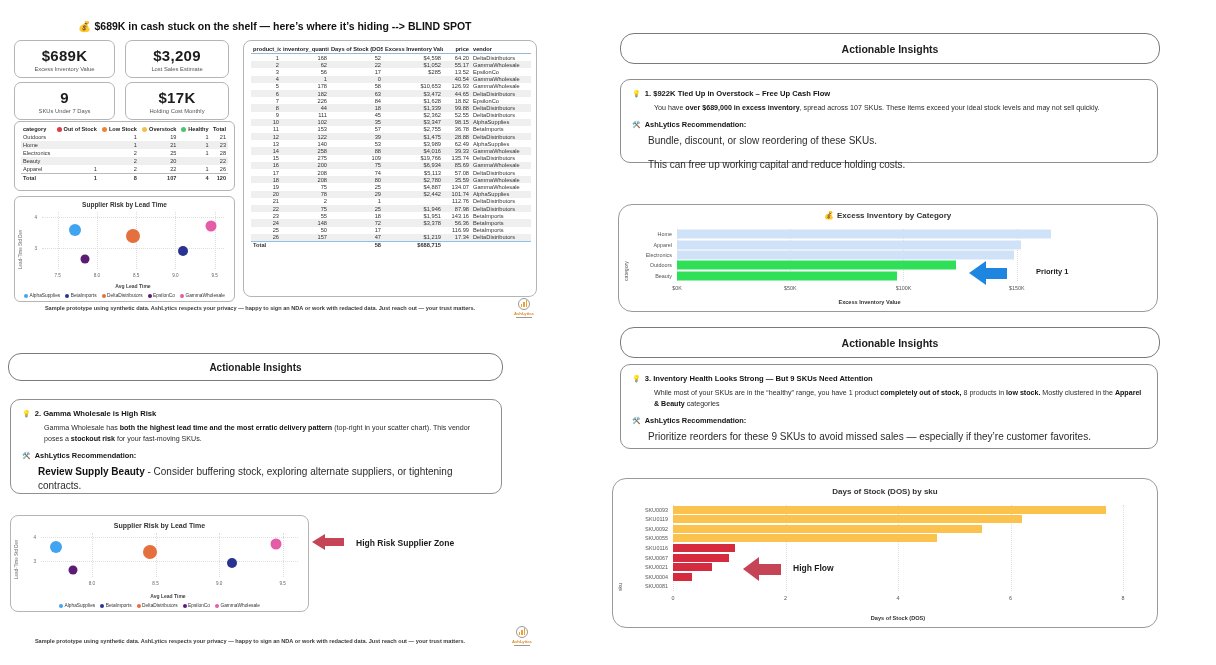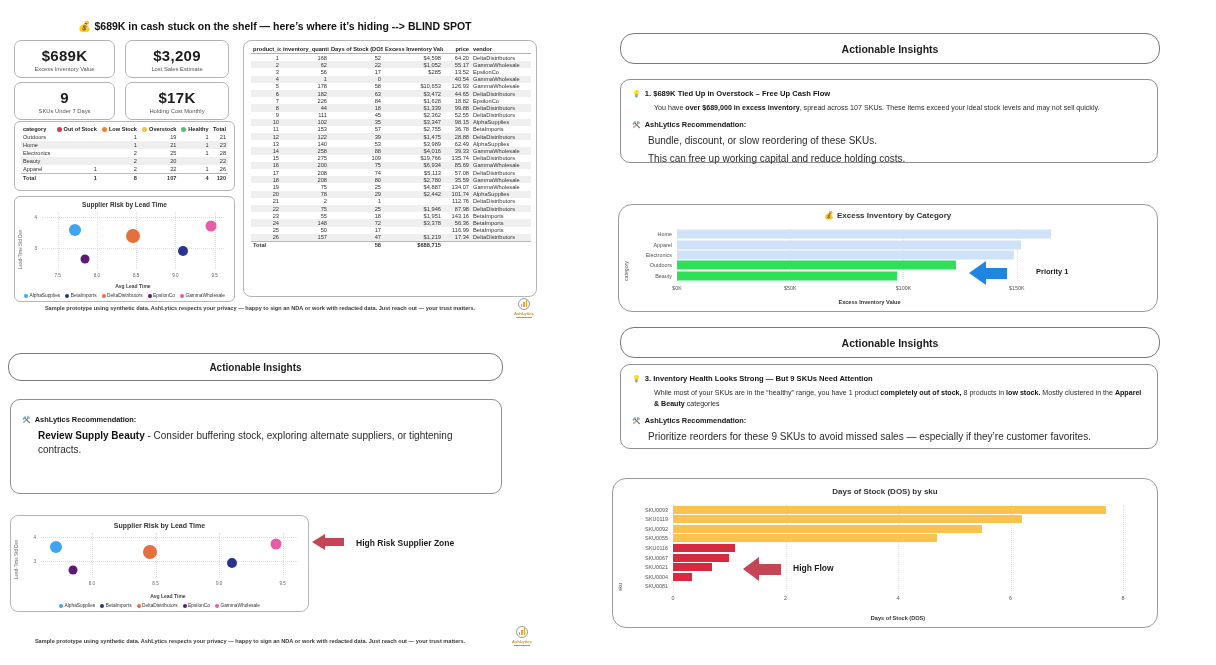--- a/index.html
+++ b/index.html
@@ -79,21 +79,21 @@
 
   .insight-box{border:1px solid #8f8f8f;border-radius:10px;padding:9px 11px;box-sizing:border-box;background:#fff;}
   #insight-2{left:10px;top:399px;width:492px;height:95px;}
   #insight-1{left:620px;top:79px;width:538px;height:84px;}
   #insight-3{left:620px;top:364px;width:538px;height:85px;}
   .ins-head{font-size:7.6px;font-weight:bold;color:#141414;display:flex;gap:4px;align-items:baseline;}
   .ins-icon{font-size:7px;}
   .ins-body{margin:5px 0 0 22px;font-size:7.1px;line-height:1.55;color:#2b2b2b;}
   .ins-rec-head{margin-top:6px;font-size:7.4px;font-weight:bold;display:flex;gap:4px;align-items:baseline;color:#141414;}
   .ins-rec{margin:5px 0 0 16px;font-size:10px;color:#2b2b2b;line-height:1.4;}
-  .ins-rec.tight{margin-top:4px;}
+  .ins-rec.tight{margin-top:10px;}
 
   
   .chart-box{border:1px solid #9a9a9a;border-radius:12px;box-sizing:border-box;background:#fff;}
   #catbar{left:618px;top:204px;width:540px;height:108px;border-radius:14px;}
   #dosbar{left:612px;top:478px;width:546px;height:150px;border-radius:14px;}
   .hb-title{position:absolute;top:6px;left:0;right:0;text-align:center;font-size:8px;font-weight:bold;color:#333;}
   #dosbar .hb-title{top:8px;}
   .hb-ylab{position:absolute;left:4px;display:flex;align-items:center;writing-mode:vertical-rl;
            transform:rotate(180deg);font-size:5.2px;color:#555;}
   #catbar .hb-ylab{top:24px;bottom:30px;}
@@ -505,20 +505,25 @@
       <span class="logo-bar" style="height:5px"></span>
       <span class="logo-bar" style="height:7px"></span>
     </div>
     <div class="logo-name">AshLytics</div>
     <div class="logo-line"></div>
   </div>
 
   <div class="abs ai-header" id="ai-left">Actionable Insights</div>
 
   <div class="abs insight-box" id="insight-2">
+    <div class="ins-head">
+      <span class="ins-icon">💡</span>
+      <span>2. Gamma Wholesale is High Risk</span>
+    </div>
+    <p class="ins-body"><span>Gamma Wholesale has </span><span class="b">both the highest lead time and the most erratic delivery pattern</span><span> (top-right in your scatter chart). This vendor poses a </span><span class="b">stockout risk</span><span> for your fast-moving SKUs.</span></p>
     <div class="ins-rec-head">
       <span class="ins-icon">🛠️</span>
       <span>AshLytics Recommendation:</span>
     </div>
     <p class="ins-rec"><span class="b">Review Supply Beauty</span><span> - Consider buffering stock, exploring alternate suppliers, or tightening contracts.</span></p>
   </div>
 
   <div class="abs scatter-box" id="scatter-insight">
       <div class="sc-title">Supplier Risk by Lead Time</div>
       <div class="sc-ylab">Lead-Time Std Dev</div>
@@ -580,21 +585,21 @@
     </div>
     <div class="logo-name">AshLytics</div>
     <div class="logo-line"></div>
   </div>
 
   <div class="abs ai-header" id="ai-r1">Actionable Insights</div>
 
   <div class="abs insight-box" id="insight-1">
     <div class="ins-head">
       <span class="ins-icon">💡</span>
-      <span>1. $689K Tied Up in Overstock – Free Up Cash Flow</span>
+      <span>1. $922K Tied Up in Overstock – Free Up Cash Flow</span>
     </div>
     <p class="ins-body"><span>You have </span><span class="b">over $689,000 in excess inventory</span><span>, spread across 107 SKUs. These items exceed your ideal stock levels and may not sell quickly.</span></p>
     <div class="ins-rec-head">
       <span class="ins-icon">🛠️</span>
       <span>AshLytics Recommendation:</span>
     </div>
     <p class="ins-rec"><span>Bundle, discount, or slow reordering of these SKUs.</span></p>
     <p class="ins-rec tight"><span>This can free up working capital and reduce holding costs.</span></p>
   </div>
 

